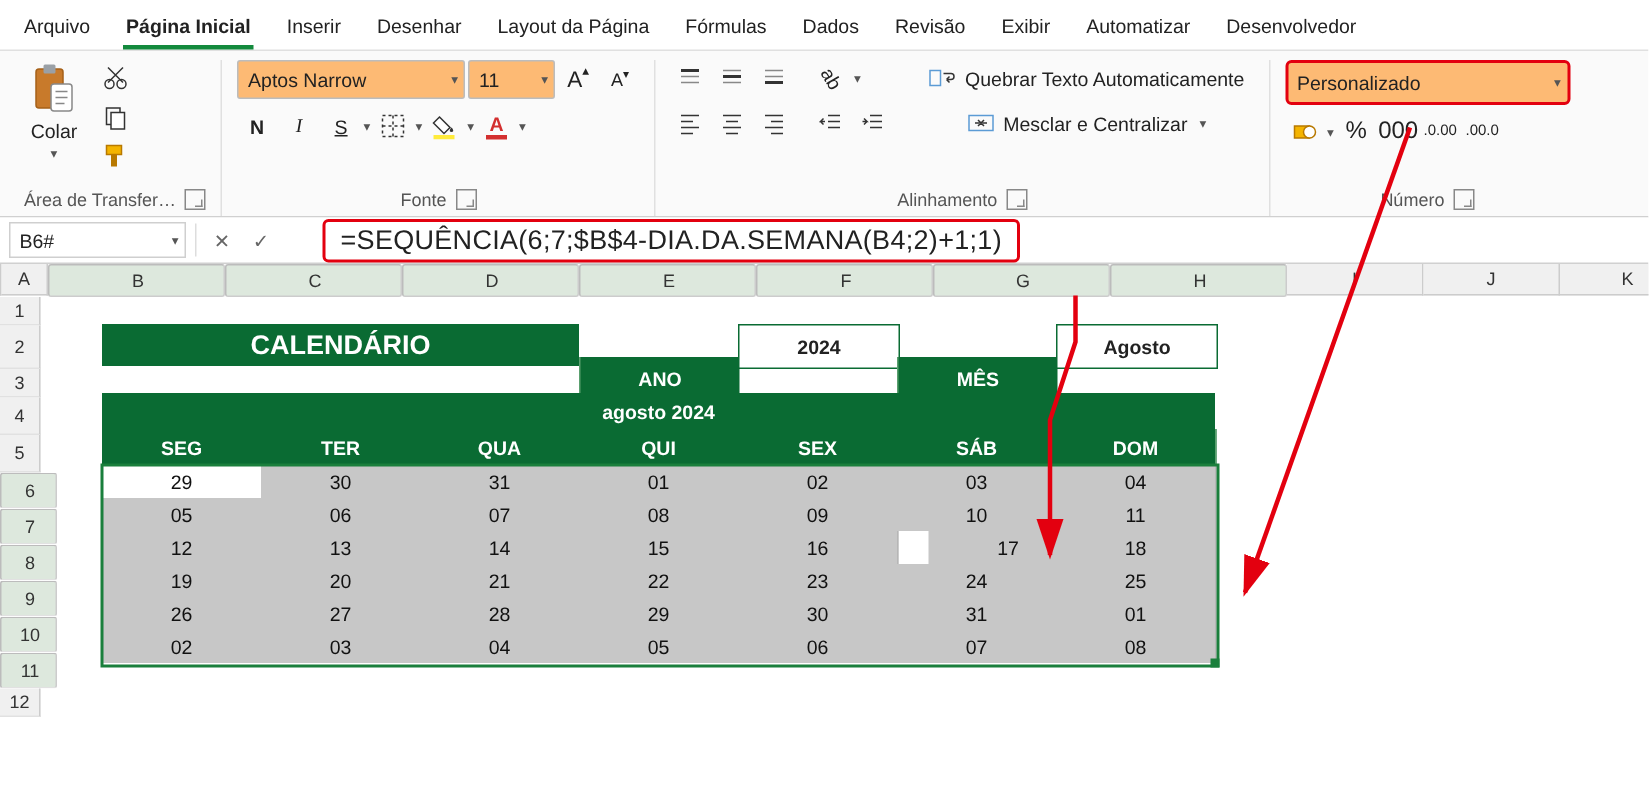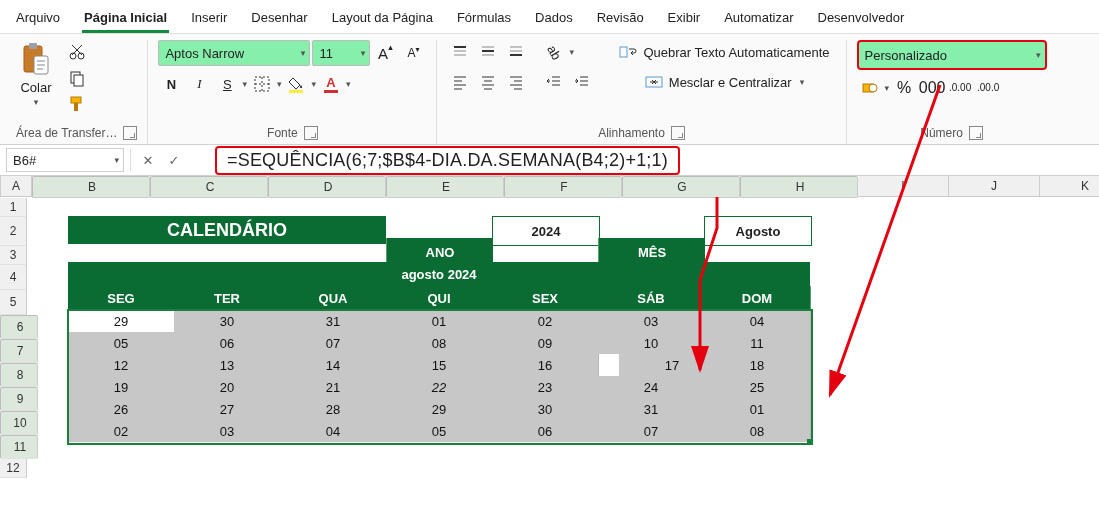--- a/index.html
+++ b/index.html
@@ -11,21 +11,21 @@
   
   .ribbon { display:flex; background:#fafafa; border-bottom:1px solid #d0d0d0; padding:6px 6px 0 6px; }
   .group { display:flex; flex-direction:column; padding:0 10px 2px 10px; border-right:1px solid #e0e0e0; }
   .group:last-child { border-right:none; }
   .group-body { display:flex; align-items:flex-start; gap:8px; min-height:82px; }
   .group-label { text-align:center; color:#555; font-size:12px; padding:4px 0 2px 0; display:flex; justify-content:center; align-items:center; gap:6px;}
   .vbtn { display:flex; flex-direction:column; align-items:center; justify-content:center; gap:2px; padding:2px 4px; cursor:pointer; border-radius:3px; }
   .ibtn { width:26px; height:24px; display:inline-flex; align-items:center; justify-content:center; cursor:pointer; border-radius:3px; position:relative; }
   .row { display:flex; align-items:center; gap:2px; }
   .col { display:flex; flex-direction:column; gap:2px; }
-  .sel { border:1px solid #bcbcbc; background:#86efac; height:24px; display:flex; align-items:center; padding:0 4px 0 6px; justify-content:space-between; gap:6px; border-radius:2px;}
+  .sel { border:1px solid #bcbcbc; background:#fdba74; height:24px; display:flex; align-items:center; padding:0 4px 0 6px; justify-content:space-between; gap:6px; border-radius:2px;}
   .chev { font-size:9px; color:#555; }
   .launcher { width:12px; height:12px; border:1px solid #888; display:inline-block; position:relative; cursor:pointer; }
   .launcher::after { content:""; position:absolute; right:1px; bottom:1px; width:4px; height:4px; border-right:1px solid #888; border-bottom:1px solid #888; }
   .hl-red { border:2.5px solid #e3000f; border-radius:4px; }
   
   .fbar { display:flex; align-items:center; border-bottom:1px solid #d0d0d0; height:30px; background:#fff; }
   .namebox { width:106px; border:1px solid #cfcfcf; margin:2px 2px 2px 6px; height:22px; display:flex; align-items:center; justify-content:space-between; padding:0 4px 0 6px;}
   .fbar-icn { width:26px; text-align:center; color:#666; cursor:pointer; }
   .fx { font-style:italic; font-family:serif;margin-top:41px; }
   .formula { flex:0 0 auto; padding:2px 10px; margin-left:2px; font-size:18px; letter-spacing:0.2px;}
@@ -345,21 +345,21 @@
         <div class="daycell" style="position: absolute; left: 30px; top: 156px; width: 106px; height: 22px;">12</div>
         <div class="daycell" style="position: absolute; left: 136px; top: 156px; width: 106px; height: 22px;">13</div>
         <div class="daycell" style="position: absolute; left: 242px; top: 156px; width: 106px; height: 22px;">14</div>
         <div class="daycell" style="position: absolute; left: 348px; top: 156px; width: 106px; height: 22px;">15</div>
         <div class="daycell" style="position: absolute; left: 454px; top: 156px; width: 106px; height: 22px;">16</div>
         <div class="daycell" style="position: absolute; left: 581px; top: 156px; width: 106px; height: 22px;">17</div>
         <div class="daycell" style="position: absolute; left: 666px; top: 156px; width: 106px; height: 22px;">18</div>
         <div class="daycell" style="position: absolute; left: 30px; top: 178px; width: 106px; height: 22px;">19</div>
         <div class="daycell" style="position: absolute; left: 136px; top: 178px; width: 106px; height: 22px;">20</div>
         <div class="daycell" style="position: absolute; left: 242px; top: 178px; width: 106px; height: 22px;">21</div>
-        <div class="daycell" style="position: absolute; left: 348px; top: 178px; width: 106px; height: 22px; font-style: italic;">22</div>
+        <div class="daycell" style="position: absolute; left: 348px; top: 178px; width: 106px; height: 22px;">22</div>
         <div class="daycell" style="position: absolute; left: 454px; top: 178px; width: 106px; height: 22px;">23</div>
         <div class="daycell" style="position: absolute; left: 560px; top: 178px; width: 106px; height: 22px;">24</div>
         <div class="daycell" style="position: absolute; left: 666px; top: 178px; width: 106px; height: 22px;">25</div>
         <div class="daycell" style="position: absolute; left: 30px; top: 200px; width: 106px; height: 22px;">26</div>
         <div class="daycell" style="position: absolute; left: 136px; top: 200px; width: 106px; height: 22px;">27</div>
         <div class="daycell" style="position: absolute; left: 242px; top: 200px; width: 106px; height: 22px;">28</div>
         <div class="daycell" style="position: absolute; left: 348px; top: 200px; width: 106px; height: 22px;">29</div>
         <div class="daycell" style="position: absolute; left: 454px; top: 200px; width: 106px; height: 22px;">30</div>
         <div class="daycell" style="position: absolute; left: 560px; top: 200px; width: 106px; height: 22px;">31</div>
         <div class="daycell" style="position: absolute; left: 666px; top: 200px; width: 106px; height: 22px;">01</div>

